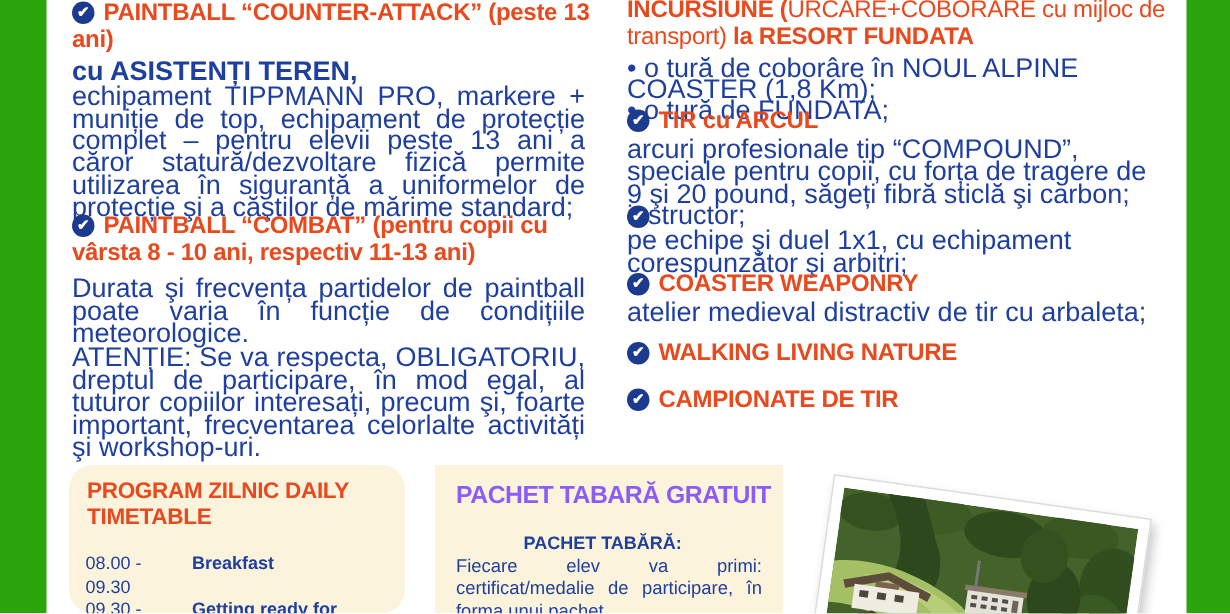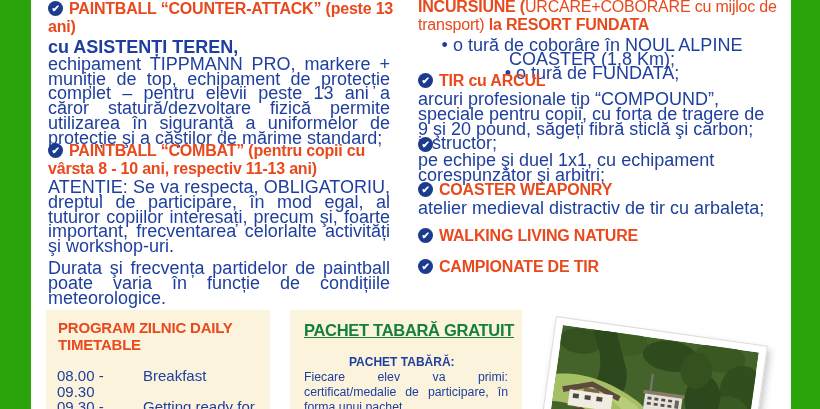--- a/index.html
+++ b/index.html
@@ -29,34 +29,34 @@
 
   
   .col-left{position:absolute;left:48px;top:0;width:342px;}
   .col-right{position:absolute;left:418px;top:-2px;width:348px;}
   .sec2{position:absolute;left:48px;top:142px;width:342px;}
   .lead{margin-top:4px;font-weight:700;}
   .para{margin-top:2px;}
   .para2{margin-top:7px;}
 
   .r-item{position:absolute;left:418px;width:348px;}
-  .bullets{margin-top:4px;text-align:center;}
+  .bullets{margin-top:4px;}
   .bullets div{line-height:14px;}
 
   
   .panel{position:absolute;background:#fcf3dc;}
-  .panel1{left:46px;top:310px;width:224px;height:99px;}
+  .panel1{left:46px;top:310px;width:224px;height:99px;border-radius:16px;}
   .panel1 .ph{margin:10px 0 0 12px;color:#e8491d;font-weight:700;font-size:15px;line-height:16.5px;letter-spacing:-0.2px;}
   .tt{margin:15px 0 0 11px;}
-  .tt-row{display:flex;color:#1e3f9e;font-size:15px;line-height:15.5px;gap:15px;}
+  .tt-row{display:flex;color:#1e3f9e;font-size:12px;line-height:15.5px;}
   .tt-time{width:62px;flex:0 0 auto;}
-  .tt-act{font-weight:400;margin-left:9px;text-align:right;}
+  .tt-act{font-weight:700;margin-left:9px;text-align:right;}
 
   .panel2{left:290px;top:310px;width:232px;height:99px;}
-  .panel2 .ph2{margin:11px 14px 0 14px;color:#15803d;font-weight:700;font-size:16.5px;line-height:19px;letter-spacing:-0.3px;white-space:nowrap;text-decoration:underline;}
+  .panel2 .ph2{margin:11px 14px 0 14px;color:#8b5cf6;font-weight:700;font-size:16.5px;line-height:19px;letter-spacing:-0.3px;white-space:nowrap;}
   .panel2 .sub{margin:15px 14px 0 14px;color:#1e3f9e;font-weight:700;font-size:12px;line-height:14px;padding-left:45px;}
   .panel2 .pbody{margin:1px 14px 0 14px;color:#1e3f9e;font-size:12.3px;line-height:15px;text-align:justify;}
 
   
   .photo{
     position:absolute;left:556px;top:316px;width:214px;height:150px;
     background:#fff;padding:7px;box-sizing:border-box;
     transform:rotate(8deg);transform-origin:top left;
     border:1px solid #dcdcdc;box-shadow:3px 4px 7px rgba(0,0,0,0.22);
   }
@@ -82,22 +82,22 @@
   </div>
 
   <div class="sec2">
     <div class="heading">
       <span class="hrow">
         <span class="check">✔</span>
         <span>PAINTBALL  “COMBAT” (pentru copii cu</span>
       </span>
       <span class="hline">vârsta 8 - 10 ani, respectiv 11-13 ani)</span>
     </div>
+    <div class="body-text justify para2">Durata şi frecvența partidelor de paintball poate varia în funcție de condițiile meteorologice.</div>
     <div class="body-text justify para">ATENȚIE: Se va respecta, OBLIGATORIU, dreptul de participare, în mod egal, al tuturor copiilor interesați, precum şi, foarte important, frecventarea celorlalte activități şi workshop-uri.</div>
-    <div class="body-text justify para2">Durata şi frecvența partidelor de paintball poate varia în funcție de condițiile meteorologice.</div>
   </div>
 
   <div class="col-right">
     <div class="heading">
       <span class="hline">
         <span class="bold">INCURSIUNE (</span><span class="normalw">URCARE+COBORÂRE cu mijloc de</span>
       </span>
       <span class="hline">
         <span class="normalw">transport) </span><span class="bold">la RESORT FUNDATA</span>
       </span>

